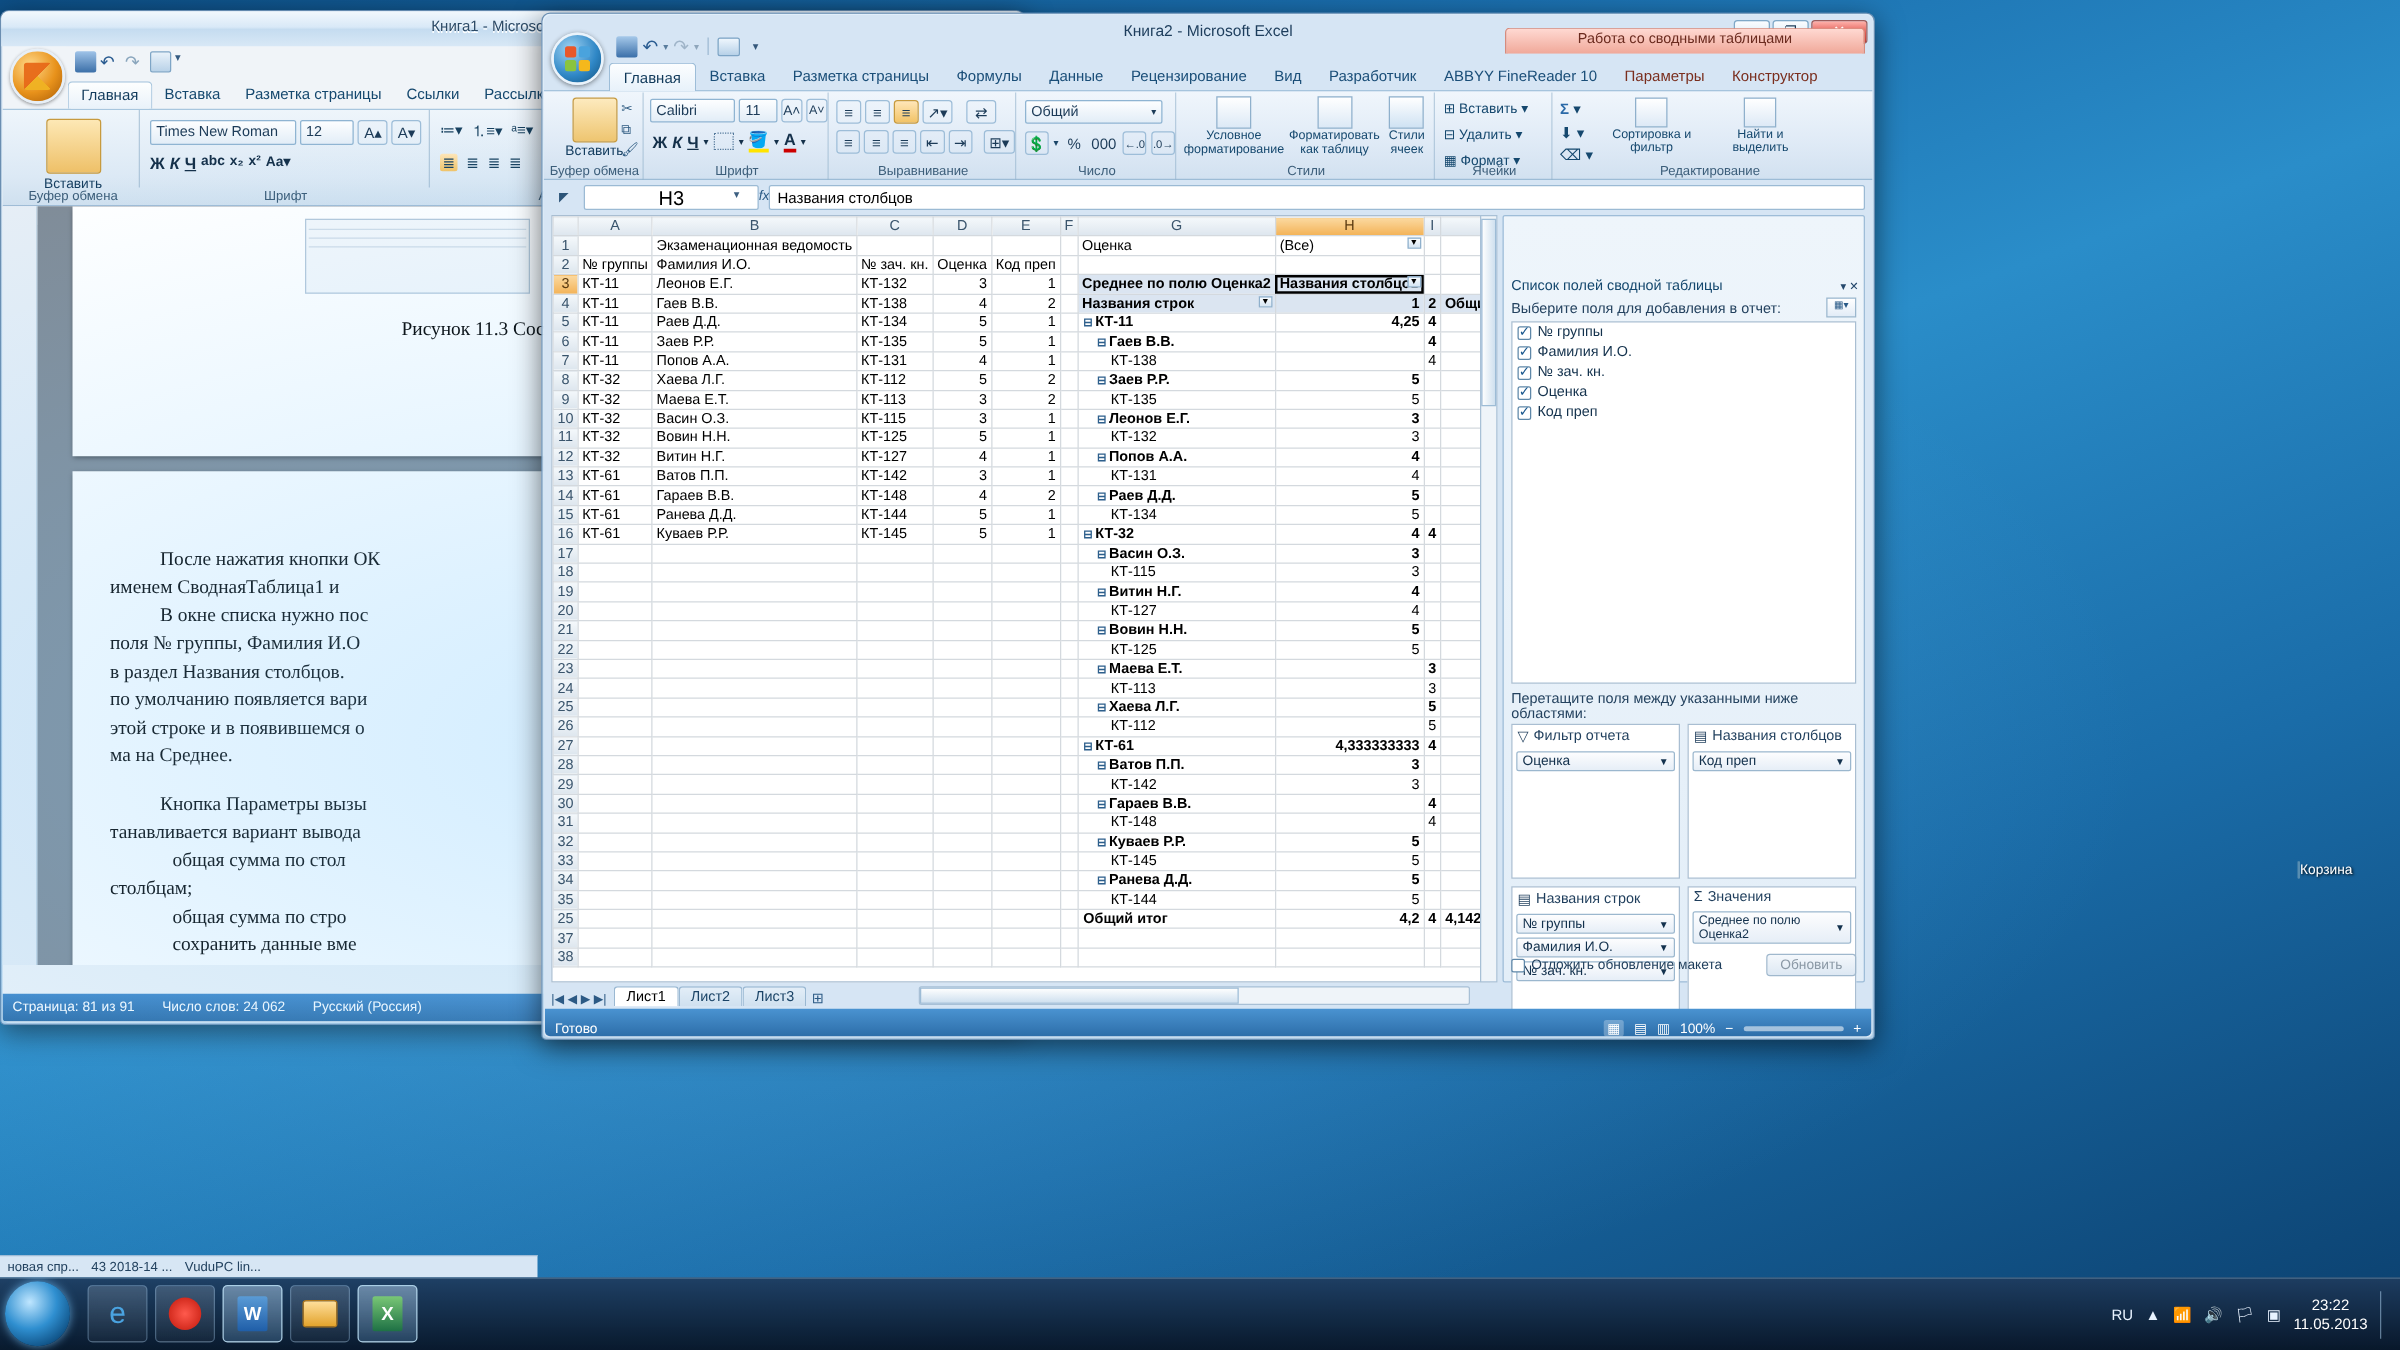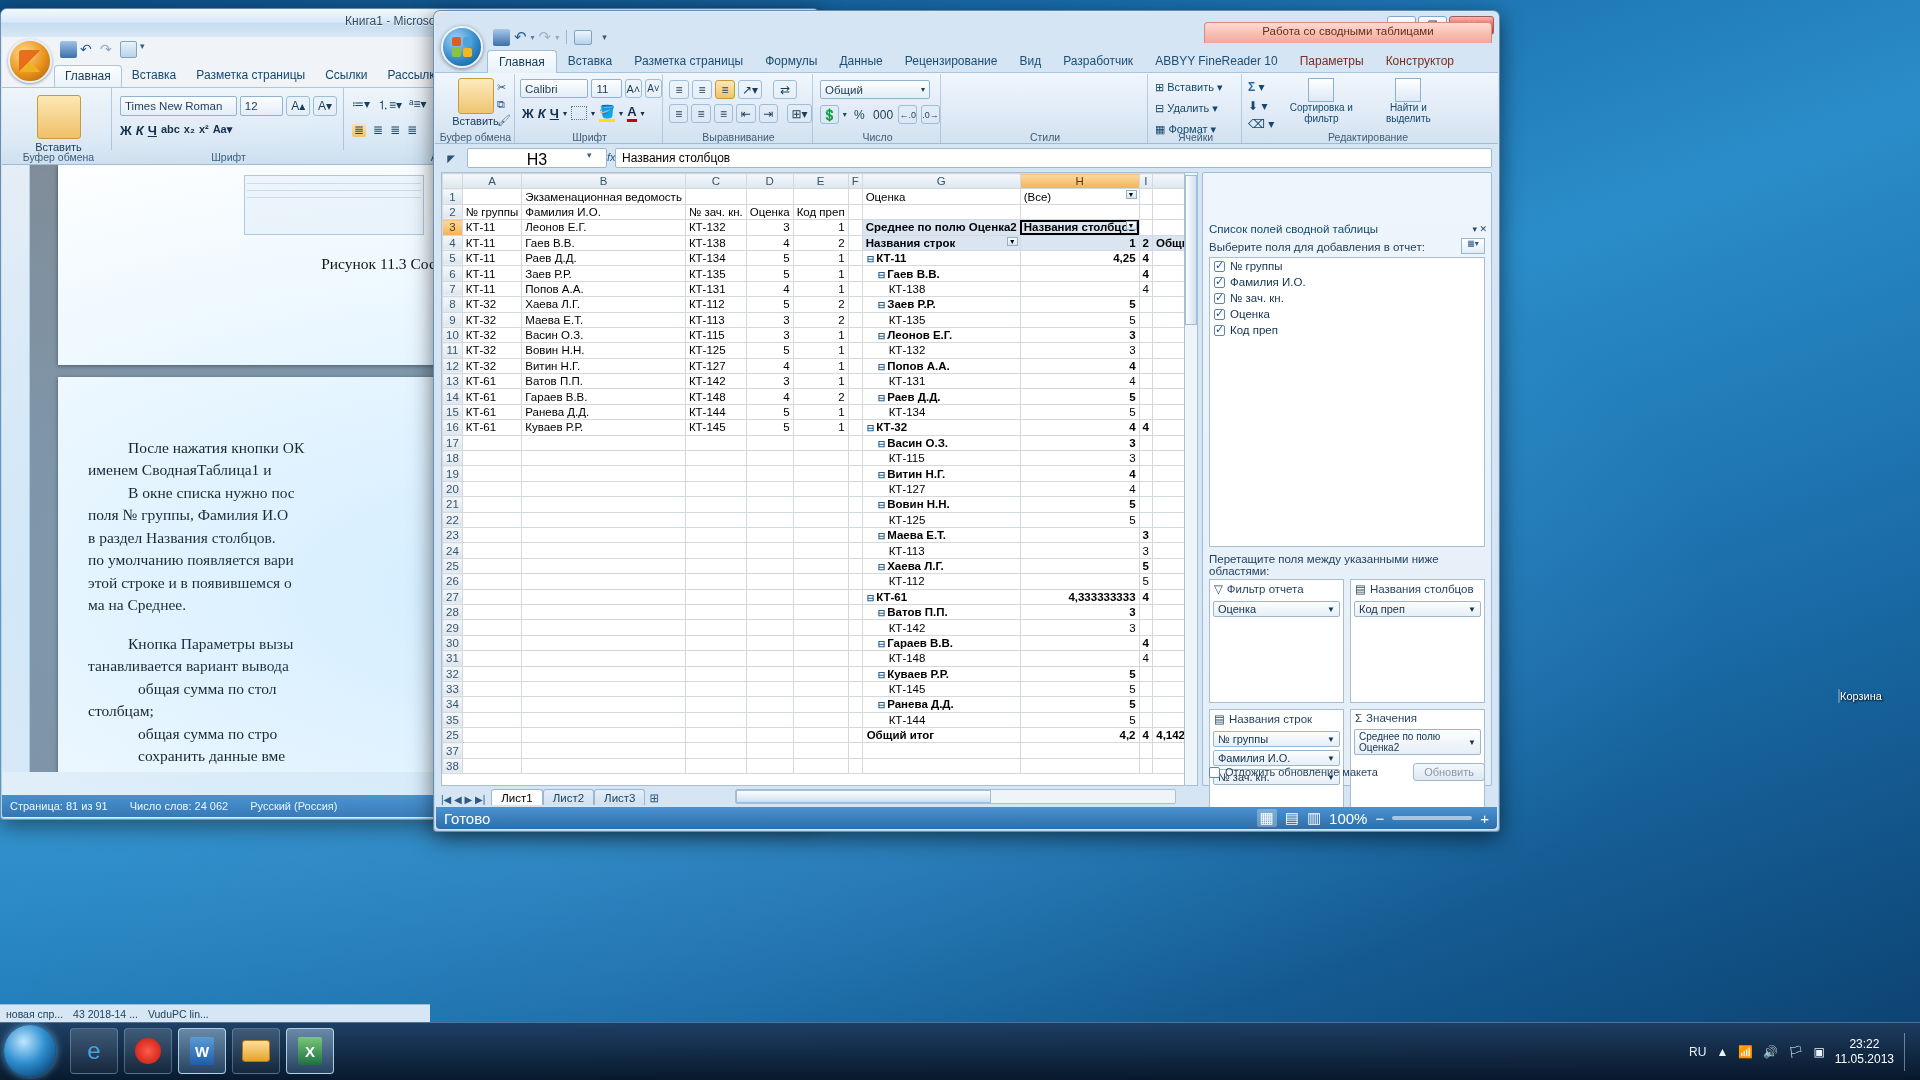--- a/index.html
+++ b/index.html
@@ -134,22 +134,22 @@
        display:inline-block; position:relative;}
   .cb:after{ content:"✓"; position:absolute; left:0px; top:-3px; font-size:11px; color:#16558c;}
   .zone{ background:#fff; border:1px solid #a9bed2; }
   .zone-h{ font-size:11.5px; color:#1f3e5c; padding:2px 4px; display:flex; gap:4px; align-items:center;}
   .pill{ background:linear-gradient(180deg,#fdfdfe,#e6eef7); border:1px solid #9bb7ce; border-radius:2px;
       font-size:11px; color:#13314d; padding:1px 4px; margin:3px; display:flex; justify-content:space-between; align-items:center;}
   .pill .arr{ font-size:8px; color:#2a5party;}
 
   
   .x-status{ position:absolute; left:1px; right:1px; bottom:1px; height:22px;
-     background:linear-gradient(180deg,#4a93d1,#2d6ea9); color:#fff; font-size:15px;
-     display:flex; align-items:center; padding:0 8px; border-radius:0 0 4px 4px;}
+     background:linear-gradient(180deg,#4a93d1,#2d6ea9); color:#fff; font-size:11px;
+     display:flex; align-items:flex-end; padding:0 8px; border-radius:0 0 4px 4px;}
   .sheet-tabs{ position:absolute; left:6px; bottom:25px; height:20px; display:flex; align-items:flex-end; gap:0; font-size:11.5px;}
   .stab{ padding:2px 9px 1px; border:1px solid #9ab8d2; border-bottom:none; border-radius:3px 3px 0 0;
      background:linear-gradient(180deg,#e3eef8,#cfe0ef); color:#1b4467;}
   .stab.active{ background:#fff; color:#000; font-weight:normal;}
 
   
   #taskbar{ position:absolute; left:0; right:0; bottom:0; height:58px; z-index:80;
      background:linear-gradient(180deg, rgba(30,60,95,.93), rgba(8,22,40,.96));
      border-top:1px solid rgba(140,190,235,.55);}
   .start{ position:absolute; left:4px; top:2px; width:52px;height:52px;border-radius:50%;
@@ -315,20 +315,21 @@
         <span>Число слов: 24 062</span>
         <span>Русский (Россия)</span>
       </div>
     </div>
   </div>
 
   <div class="win aero-frame" id="excel">
     <div class="inner">
 
       <div class="x-ctx">Работа со сводными таблицами</div>
+      <div class="x-title">Книга2 - Microsoft Excel</div>
 
       <div class="wbtns" style="top:4px;">
         <div class="wbtn">—</div>
         <div class="wbtn">❐</div>
         <div class="wbtn close">✕</div>
       </div>
 
       <div class="x-office">
         <span class="sq">
             <i style="background:#e8572a"></i>
@@ -427,20 +428,34 @@
             <span style="font-size:8px;">▾</span>
             <span class="ibtn" style="width:18px;height:19px;">%</span>
             <span class="ibtn" style="width:24px;height:19px;">000</span>
             <span class="ibtn" style="width:20px;height:19px;border-color:#9dbdd8;font-size:9px;">←.0</span>
             <span class="ibtn" style="width:20px;height:19px;border-color:#9dbdd8;font-size:9px;">.0→</span>
           </div>
           <div class="lab">Число</div>
         </div>
 
         <div class="xg" style="left:508px;width:205px;">
+          <div style="display:flex;gap:4px;padding:3px 4px 0;">
+            <div style="flex:1;text-align:center;">
+              <div style="width:28px;height:26px;margin:0 auto;background:linear-gradient(180deg,#ffffff,#dce9f6);border:1px solid #8fb0cc;"></div>
+              <div style="font-size:10px;color:#15486e;line-height:1.05;margin-top:1px;">Условное форматирование</div>
+            </div>
+            <div style="flex:1;text-align:center;">
+              <div style="width:28px;height:26px;margin:0 auto;background:linear-gradient(180deg,#ffffff,#dce9f6);border:1px solid #8fb0cc;"></div>
+              <div style="font-size:10px;color:#15486e;line-height:1.05;margin-top:1px;">Форматировать как таблицу</div>
+            </div>
+            <div style="flex:1;text-align:center;">
+              <div style="width:28px;height:26px;margin:0 auto;background:linear-gradient(180deg,#ffffff,#cfe2f3);border:1px solid #8fb0cc;"></div>
+              <div style="font-size:10px;color:#15486e;line-height:1.05;margin-top:1px;">Стили ячеек</div>
+            </div>
+          </div>
           <div class="lab">Стили</div>
         </div>
 
         <div class="xg" style="left:715px;width:92px;">
           <div style="font-size:11px;color:#15486e;line-height:1.9;margin:3px 0 0 5px;">
             <div><span>⊞</span> <span>Вставить</span> ▾</div>
             <div><span>⊟</span> <span>Удалить</span> ▾</div>
             <div><span>▦</span> <span>Формат</span> ▾</div>
           </div>
           <div class="lab">Ячейки</div>

